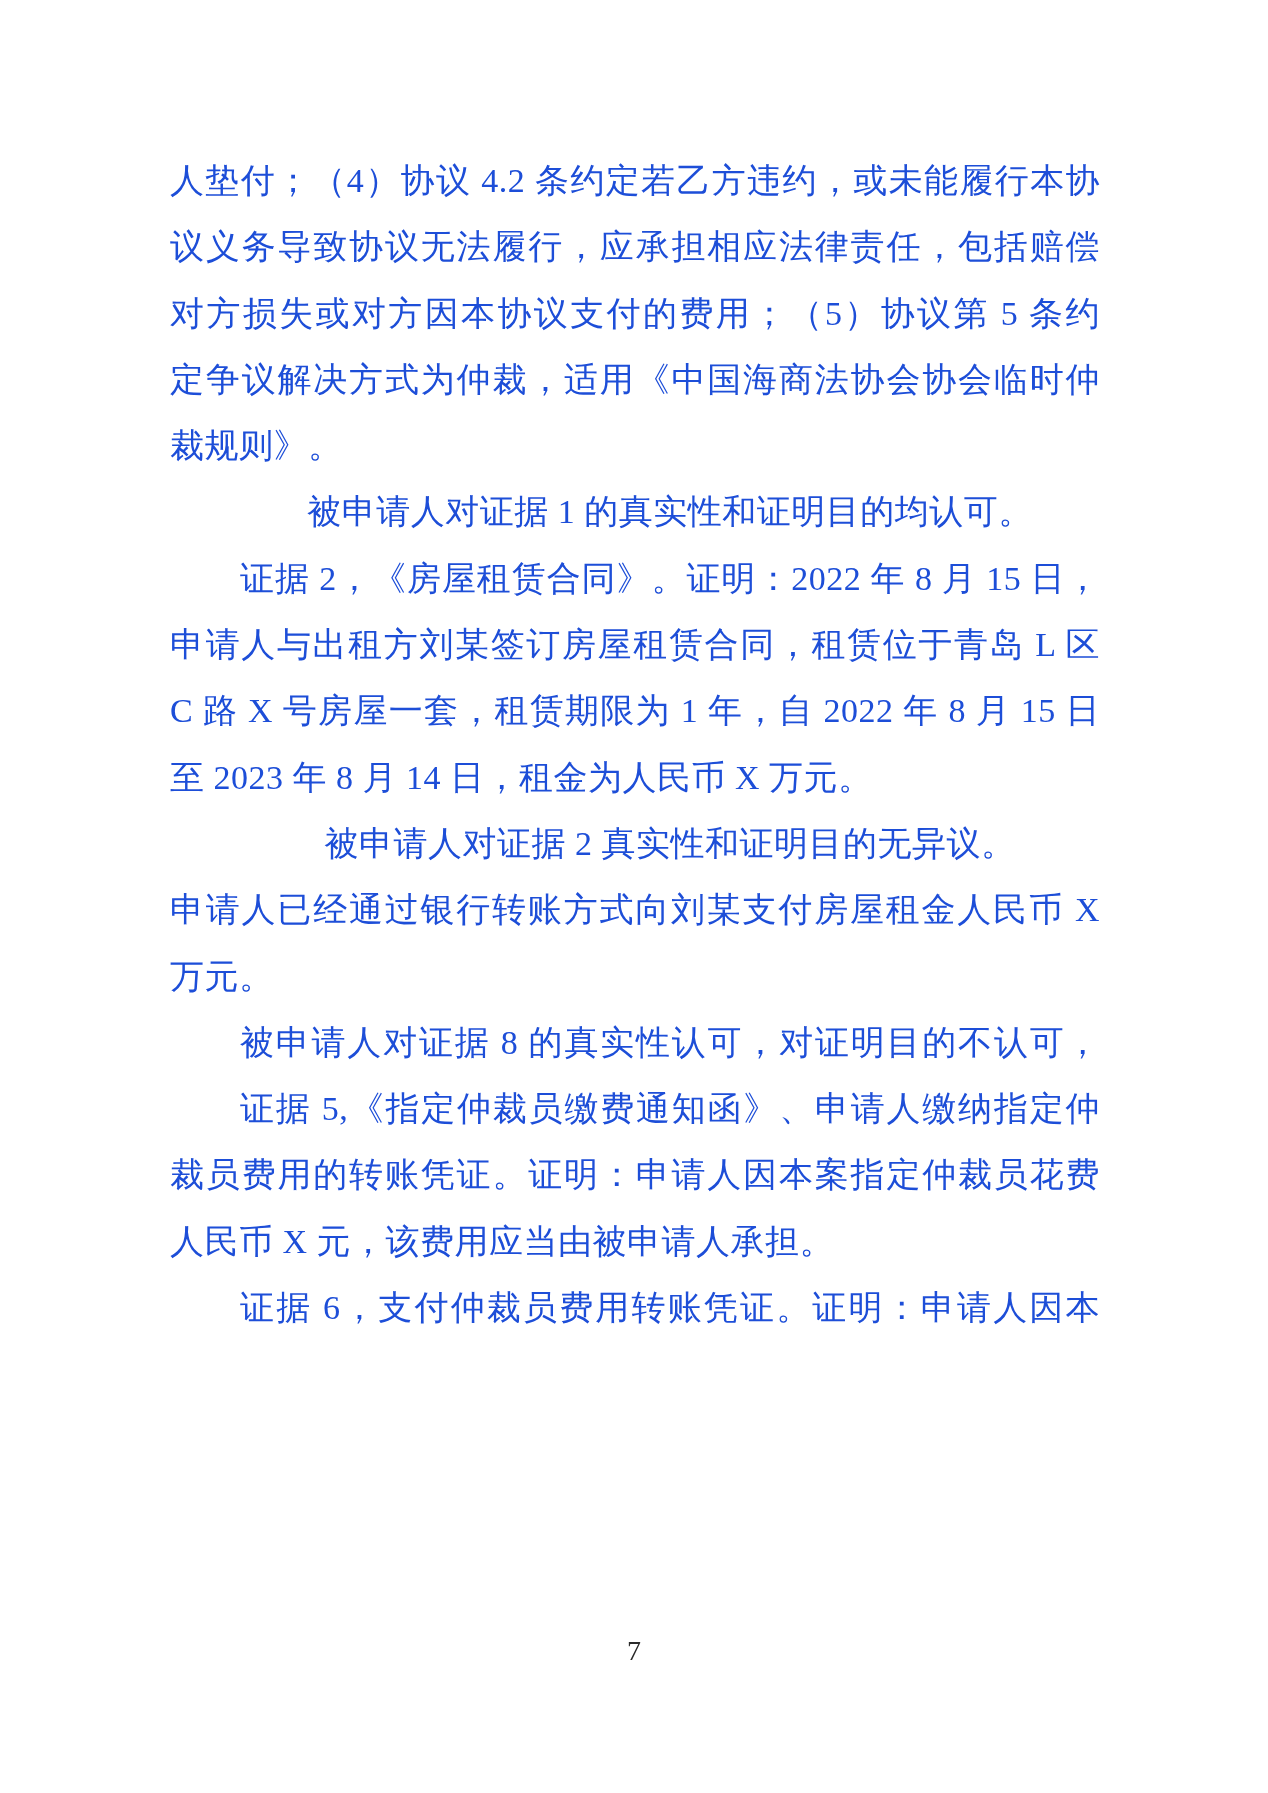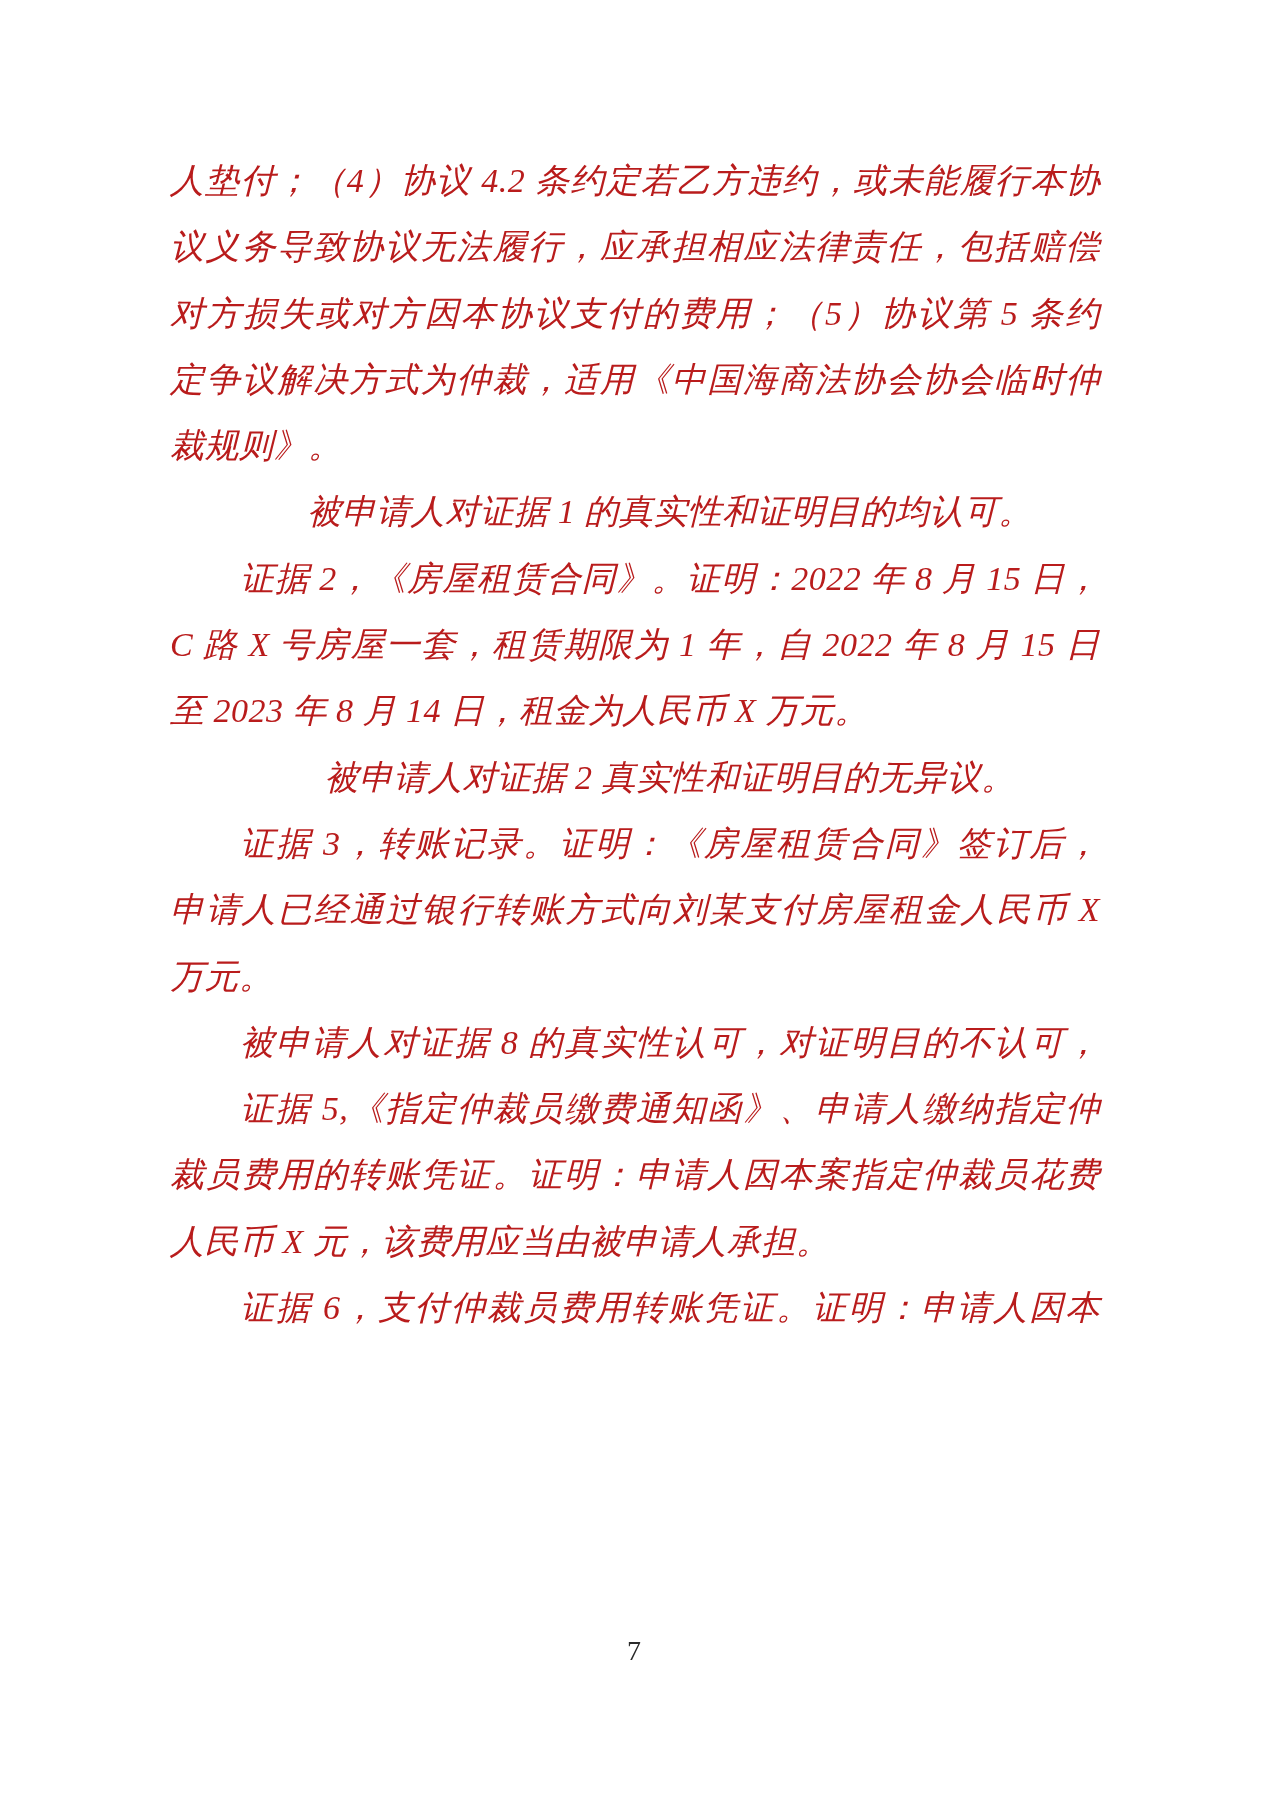--- a/index.html
+++ b/index.html
@@ -18,23 +18,22 @@
     width: 1268px;
     height: 1793px;
     background: #ffffff;
     overflow: hidden;
   }
   .content {
     position: absolute;
     left: 170px;
     top: 148px;
     width: 930px;
-    color: #b91c1c;
+    color: #1d4ed8;
     font-size: 34px;
-    font-style: italic;
   }
   .line {
     height: 66.3px;
     line-height: 66.3px;
     white-space: nowrap;
     overflow: visible;
     letter-spacing: 0.5px;
   }
   .line.indent {
     padding-left: 70px;
@@ -62,24 +61,24 @@
 
 <div class="page">
   <div class="content">
       <div class="line fill">人垫付；（4）协议 4.2 条约定若乙方违约，或未能履行本协</div>
       <div class="line fill">议义务导致协议无法履行，应承担相应法律责任，包括赔偿</div>
       <div class="line fill">对方损失或对方因本协议支付的费用；（5）协议第 5 条约</div>
       <div class="line fill">定争议解决方式为仲裁，适用《中国海商法协会协会临时仲</div>
       <div class="line">裁规则》。</div>
       <div class="line indent">被申请人对证据 1 的真实性和证明目的均认可。</div>
       <div class="line indent fill">证据 2，《房屋租赁合同》。证明：2022 年 8 月 15 日，</div>
+      <div class="line fill">申请人与出租方刘某签订房屋租赁合同，租赁位于青岛 L 区</div>
       <div class="line fill">C 路 X 号房屋一套，租赁期限为 1 年，自 2022 年 8 月 15 日</div>
       <div class="line">至 2023 年 8 月 14 日，租金为人民币 X 万元。</div>
       <div class="line indent">被申请人对证据 2 真实性和证明目的无异议。</div>
-      <div class="line indent fill">证据 3，转账记录。证明：《房屋租赁合同》签订后，</div>
       <div class="line fill">申请人已经通过银行转账方式向刘某支付房屋租金人民币 X</div>
       <div class="line">万元。</div>
       <div class="line indent fill">被申请人对证据 8 的真实性认可，对证明目的不认可，</div>
       <div class="line indent fill">证据 5,《指定仲裁员缴费通知函》、申请人缴纳指定仲</div>
       <div class="line fill">裁员费用的转账凭证。证明：申请人因本案指定仲裁员花费</div>
       <div class="line">人民币 X 元，该费用应当由被申请人承担。</div>
       <div class="line indent fill">证据 6，支付仲裁员费用转账凭证。证明：申请人因本</div>
     </div>
   <div class="footer">
     <span>7</span>

